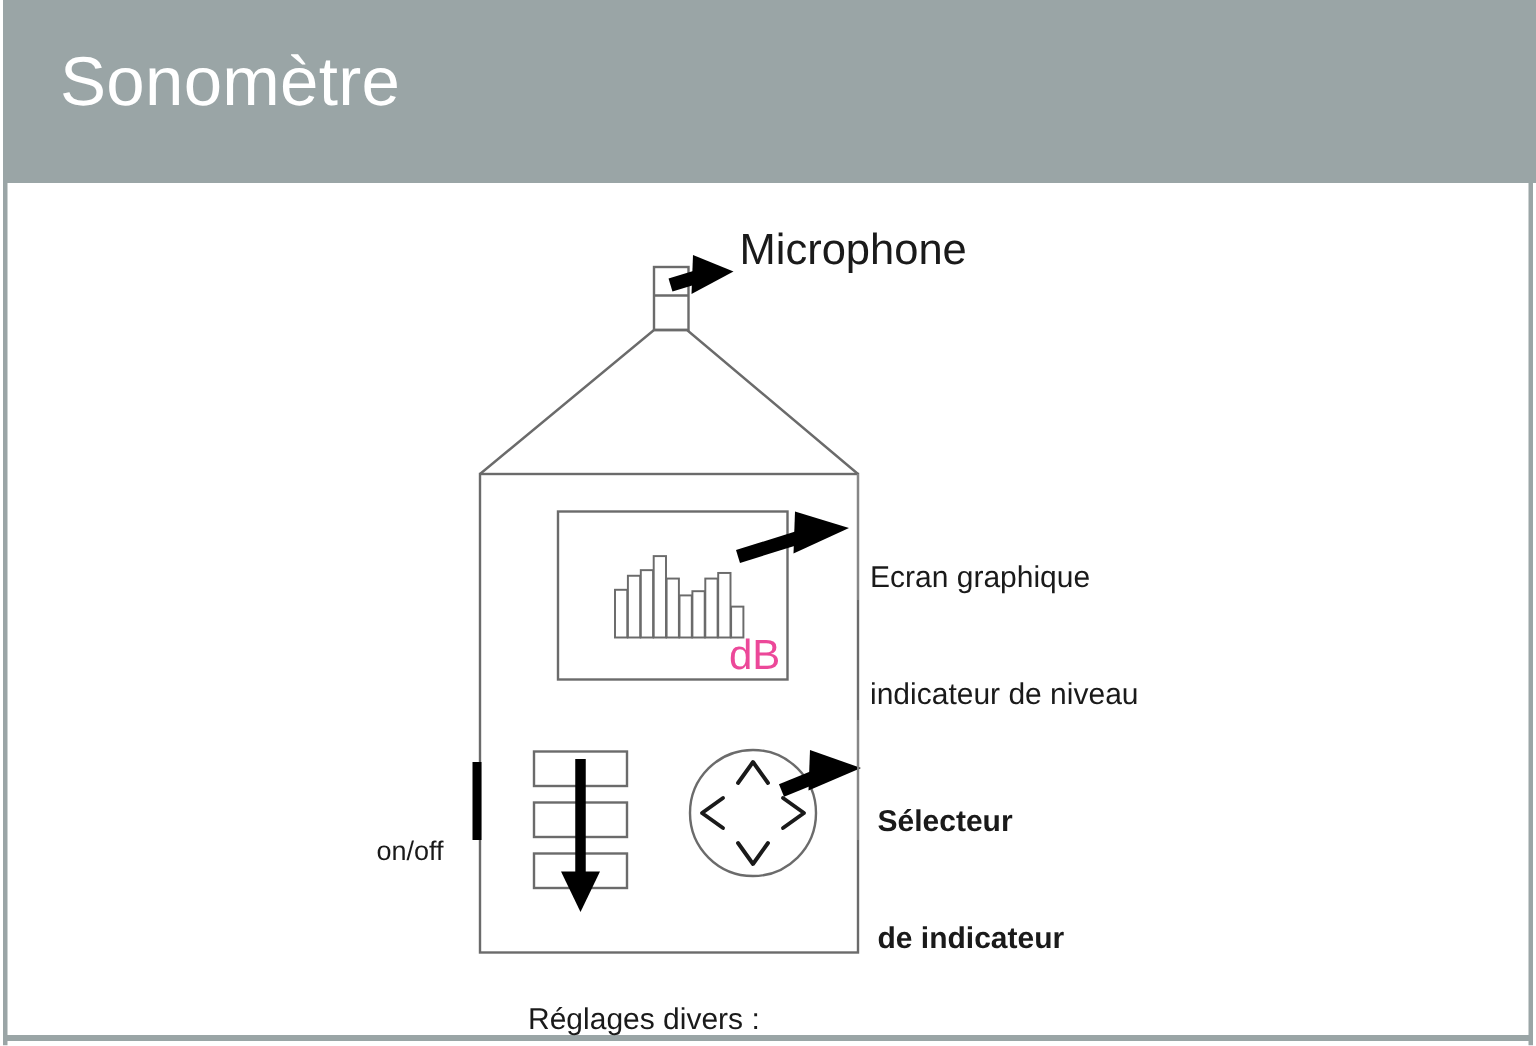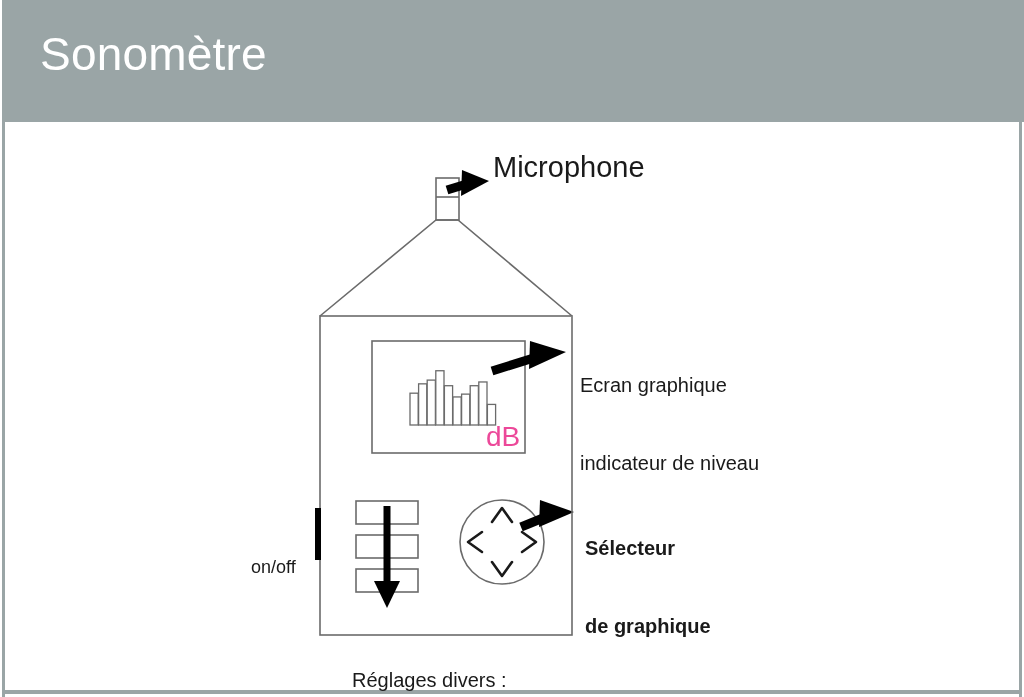--- a/index.html
+++ b/index.html
@@ -199,21 +199,21 @@
 
   <div class="diagram-label" id="label-microphone">Microphone</div>
 
   <div class="diagram-label" id="label-screen">
     <div>Ecran graphique</div>
     <div>indicateur de niveau</div>
   </div>
 
   <div class="diagram-label" id="label-selector">
     <div>Sélecteur</div>
-    <div>de graphique</div>
+    <div>de indicateur</div>
   </div>
 
   <div class="diagram-label" id="label-onoff">on/off</div>
 
   <div class="diagram-label" id="label-settings">
     <div>Réglages divers :</div>
     
   </div>
 
   <div class="diagram-label" id="label-db">dB</div>

